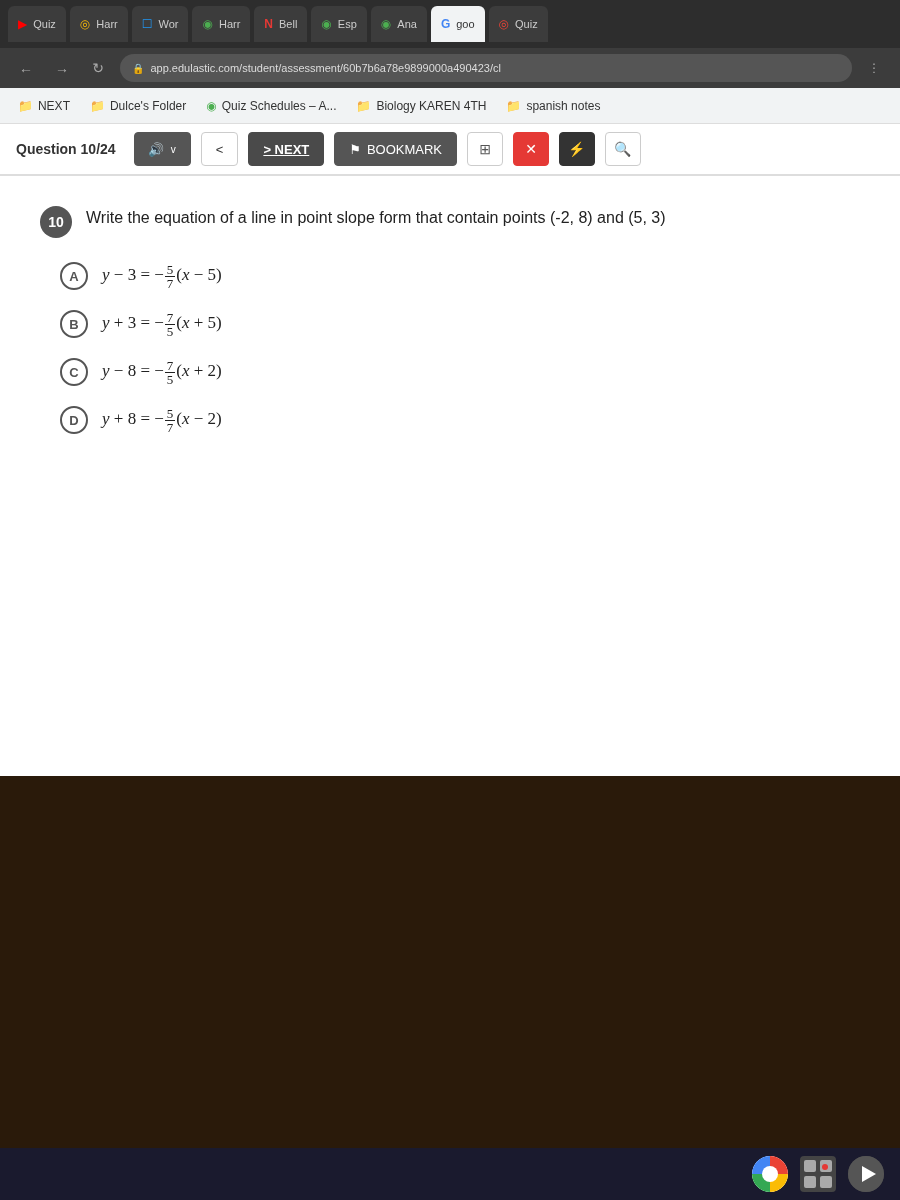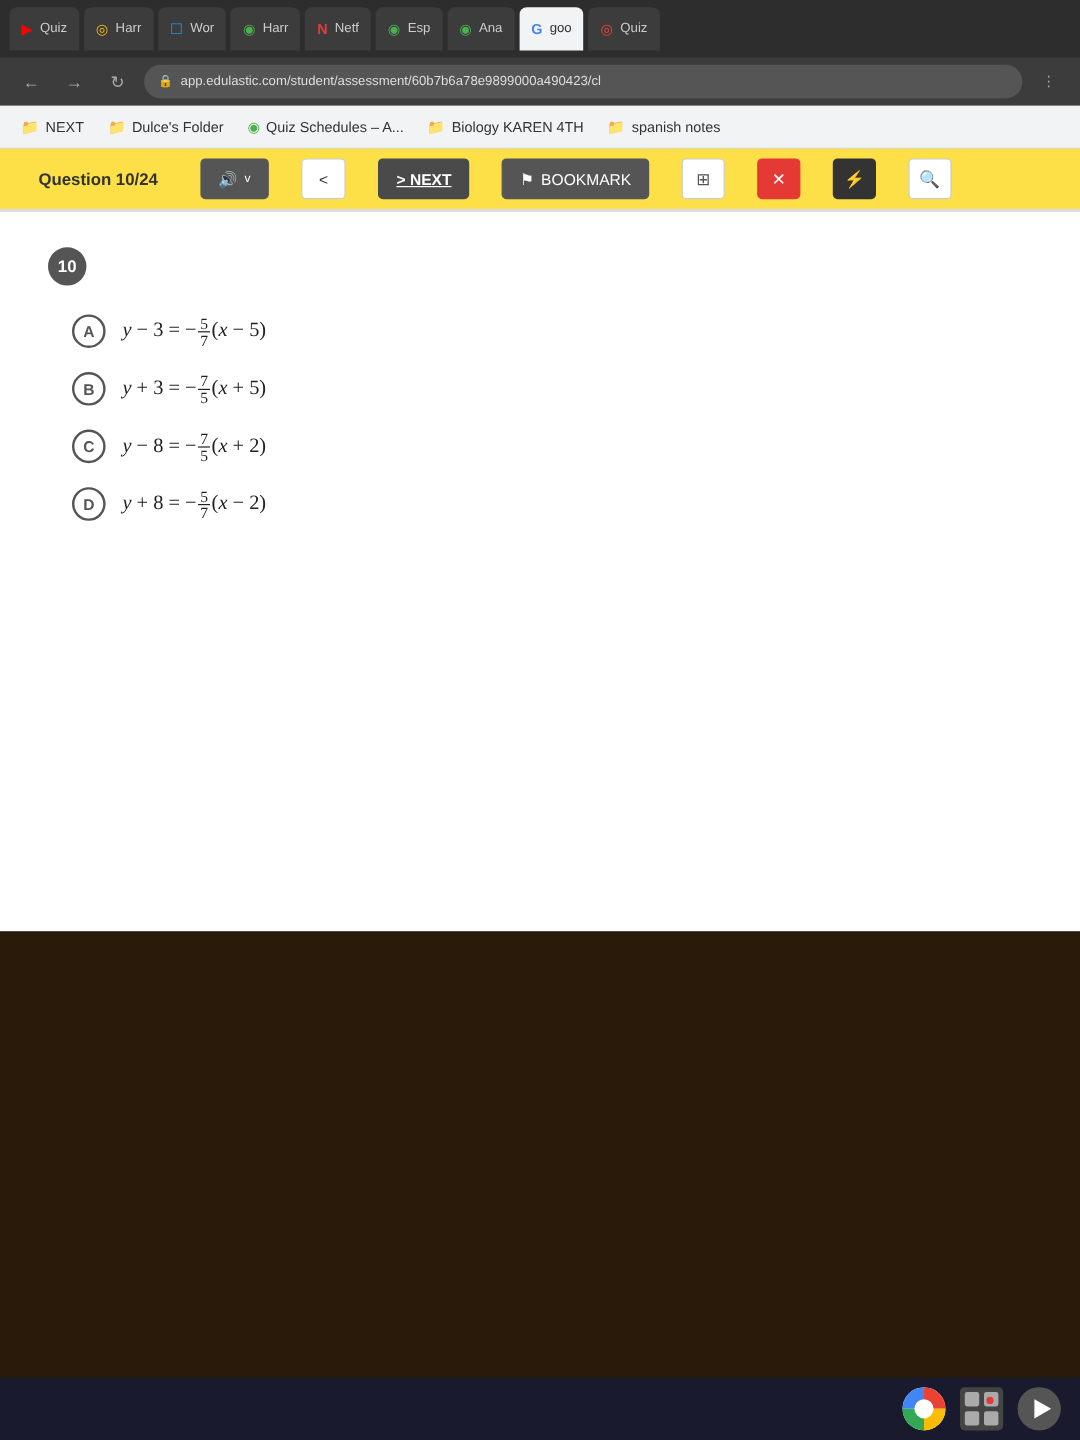--- a/index.html
+++ b/index.html
@@ -108,26 +108,26 @@
       padding: 4px 8px;
       border-radius: 4px;
       font-size: 12px;
       color: #333;
       cursor: pointer;
       white-space: nowrap;
     }
 
     
     .question-toolbar {
-      background: #fde047;
+      background: #ffffff;
       height: 52px;
       display: flex;
       align-items: center;
-      padding: 0 32px;
-      gap: 27px;
+      padding: 0 16px;
+      gap: 10px;
       border-bottom: 2px solid #ddd;
     }
 
     .question-label {
       font-size: 14px;
       font-weight: bold;
       color: #333;
       margin-right: 8px;
     }
 
@@ -332,21 +332,21 @@
     <div class="tab-item">
       <span style="color:#2196f3;font-size:12px;">☐</span>
       <span>Wor</span>
     </div>
     <div class="tab-item">
       <span style="color:#4caf50;font-size:12px;">◉</span>
       <span>Harr</span>
     </div>
     <div class="tab-item">
       <span style="color:#e53935;font-size:12px;font-weight:bold;">N</span>
-      <span>Netf</span>
+      <span>Bell</span>
     </div>
     <div class="tab-item">
       <span style="color:#4caf50;font-size:12px;">◉</span>
       <span>Esp</span>
     </div>
     <div class="tab-item">
       <span style="color:#4caf50;font-size:12px;">◉</span>
       <span>Ana</span>
     </div>
     <div class="tab-item active">
@@ -430,20 +430,21 @@
       <span>🔍</span>
     </div>
   </div>
 
 </div>
 
 <div class="main-content">
 
   <div class="question-row">
     <div class="question-number-badge">10</div>
+    <span class="question-text">Write the equation of a line in point slope form that contain points (-2, 8) and (5, 3)</span>
   </div>
 
   <div class="answer-choices">
 
     <div class="answer-choice">
       <div class="choice-circle">A</div>
       <span class="choice-math">
         <i>y</i> − 3 = −<span class="fraction">
             <span class="num">5</span>
             <span class="den">7</span>

